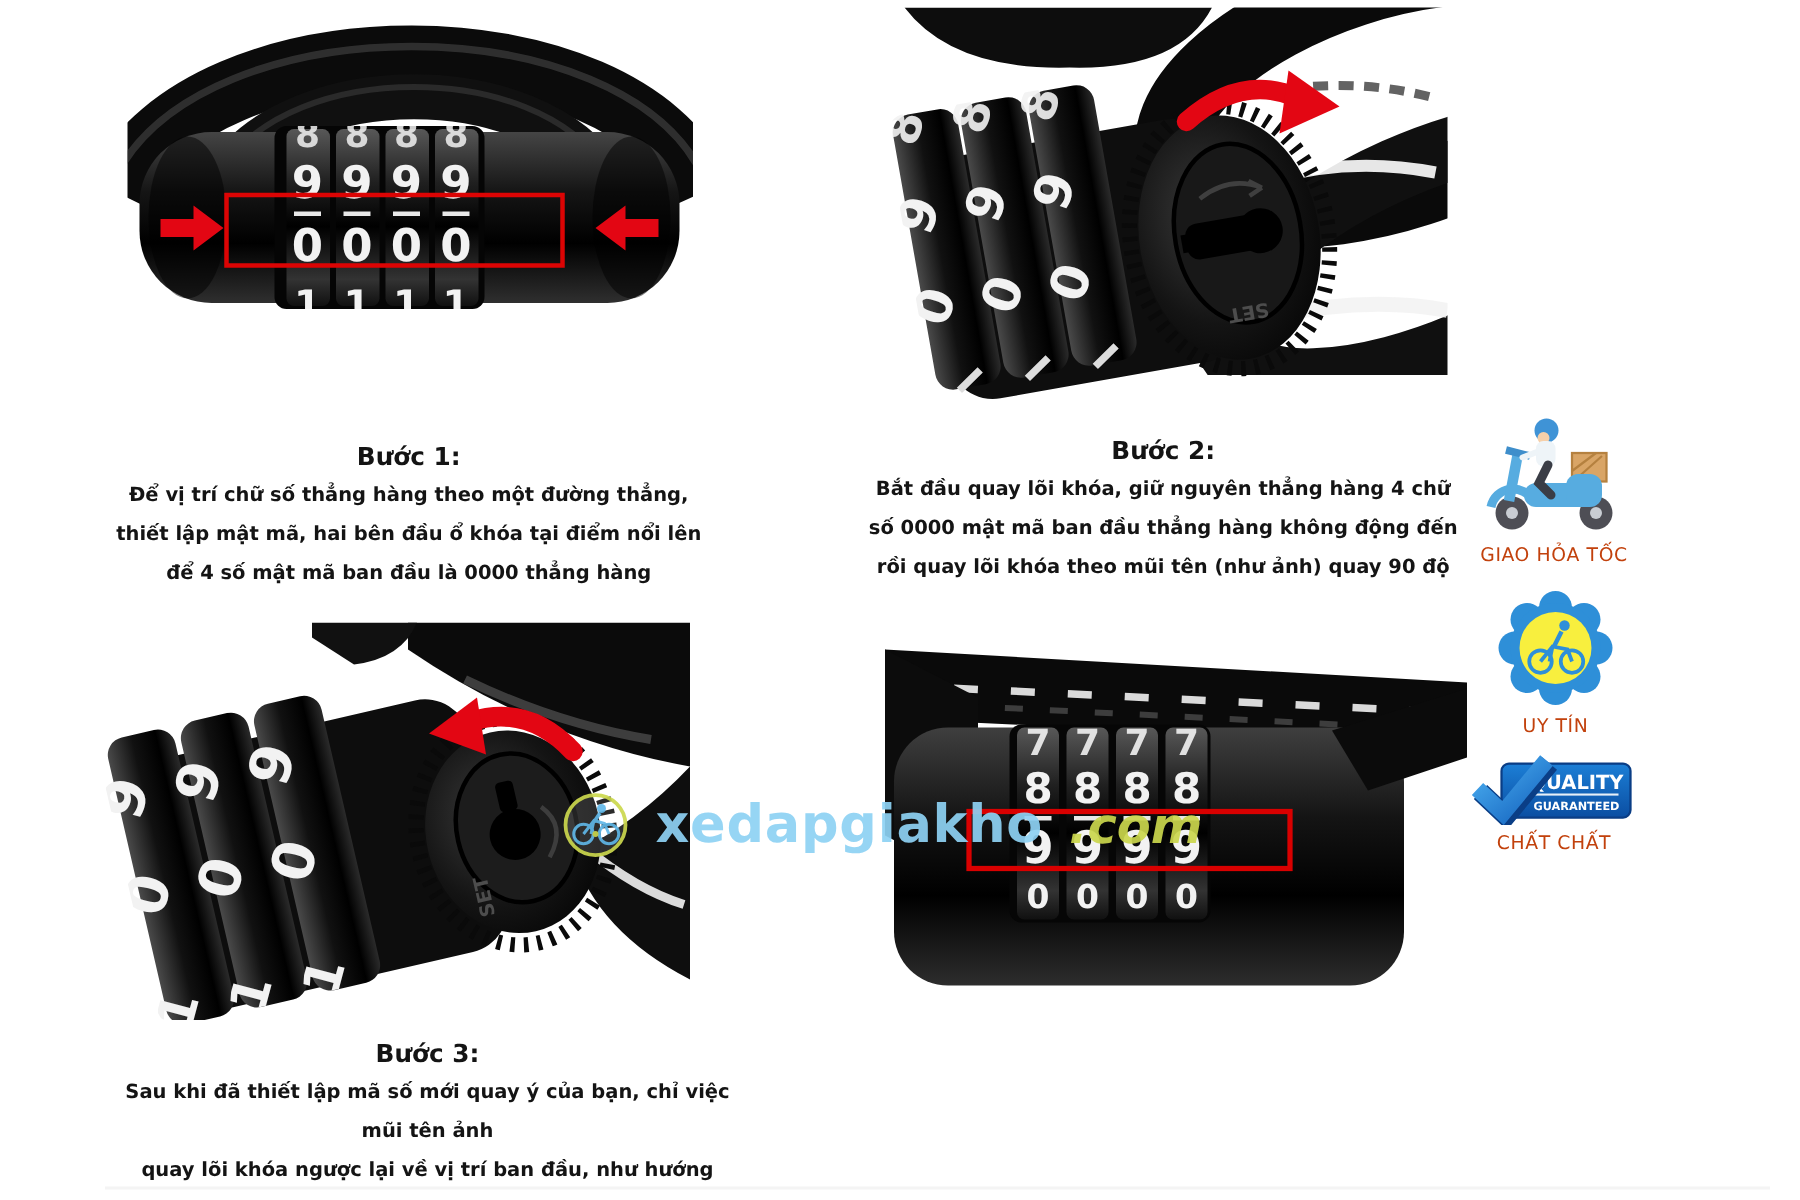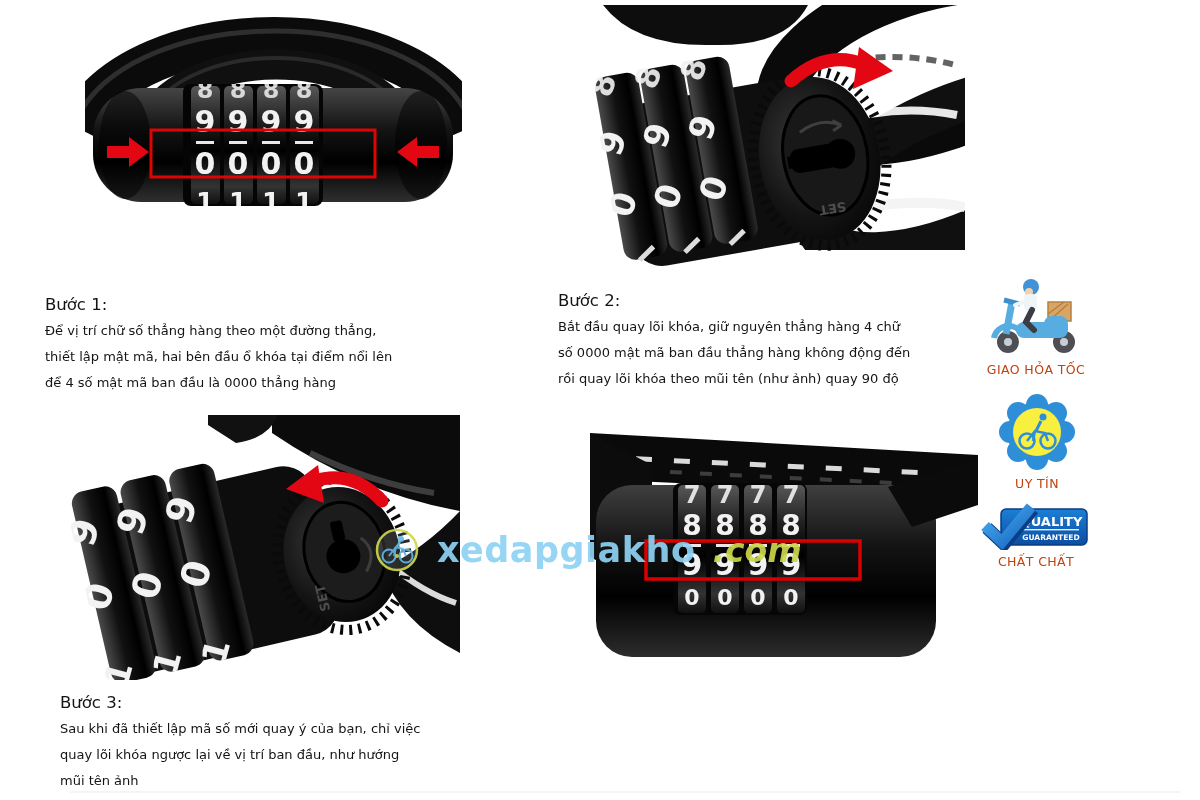--- a/index.html
+++ b/index.html
@@ -1,20 +1,20 @@
 <!DOCTYPE html>
 <html><head>
 <meta charset="utf-8">
 <style>
   html,body{margin:0;padding:0;background:#fff;}
   #canvas{position:relative;width:1200px;height:800px;background:#fff;overflow:hidden;
           font-family:"DejaVu Sans",sans-serif;border-radius:17px;}
   figure.photo{position:absolute;margin:0;padding:0;}
   figure.photo svg{display:block;width:100%;height:100%;}
-  .caption{position:absolute;text-align:left;color:#141414;font-weight:normal;}
+  .caption{position:absolute;text-align:center;color:#141414;font-weight:bold;}
   .cap-title{font-size:16.5px;line-height:26px;white-space:nowrap;}
   .cap-line{font-size:13px;line-height:26px;white-space:nowrap;}
   .badge{position:absolute;display:flex;flex-direction:column;align-items:center;}
   .badge-label{margin-top:4px;font-size:12.5px;font-weight:normal;color:#c2410c;
                letter-spacing:.4px;white-space:nowrap;text-align:center;}
   .watermark{position:absolute;left:374px;top:527px;display:flex;align-items:center;gap:17px;
              opacity:.92;z-index:6;pointer-events:none;}
   .wm-name{font-size:35px;font-weight:bold;color:#8ed2f4;letter-spacing:.5px;}
   .wm-tld{font-size:33px;font-weight:bold;font-style:italic;color:#cbd74d;}
   .bottom-divider{position:absolute;left:70px;top:791px;width:1110px;height:2px;background:#f4f4f4;}
@@ -243,22 +243,22 @@
   <div class="caption" style="left:558px;top:288px;width:435px">
     <div class="cap-title">Bước 2:</div>
     <div class="cap-line">Bắt đầu quay lõi khóa, giữ nguyên thẳng hàng 4 chữ</div>
     <div class="cap-line">số 0000 mật mã ban đầu thẳng hàng không động đến</div>
     <div class="cap-line">rồi quay lõi khóa theo mũi tên (như ảnh) quay 90 độ</div>
   </div>
 
   <div class="caption" style="left:60px;top:690px;width:450px">
     <div class="cap-title">Bước 3:</div>
     <div class="cap-line">Sau khi đã thiết lập mã số mới quay ý của bạn, chỉ việc</div>
+    <div class="cap-line">mũi tên ảnh</div>
     <div class="cap-line">quay lõi khóa ngược lại về vị trí ban đầu, như hướng</div>
-    <div class="cap-line">mũi tên ảnh</div>
   </div>
 
 
   <div class="badge" style="left:978px;top:276px;width:116px">
     <svg width="100" height="82" viewBox="0 0 100 82">
       <path d="M 8 62 A 15 15 0 0 1 36 58" stroke="#57ace0" stroke-width="6" fill="none"></path>
       <circle cx="22" cy="66" r="11" fill="#4e4e55"></circle>
         <circle cx="22" cy="66" r="4" fill="#c9cdd3"></circle>
       <circle cx="78" cy="66" r="11" fill="#4e4e55"></circle>
         <circle cx="78" cy="66" r="4" fill="#c9cdd3"></circle>

